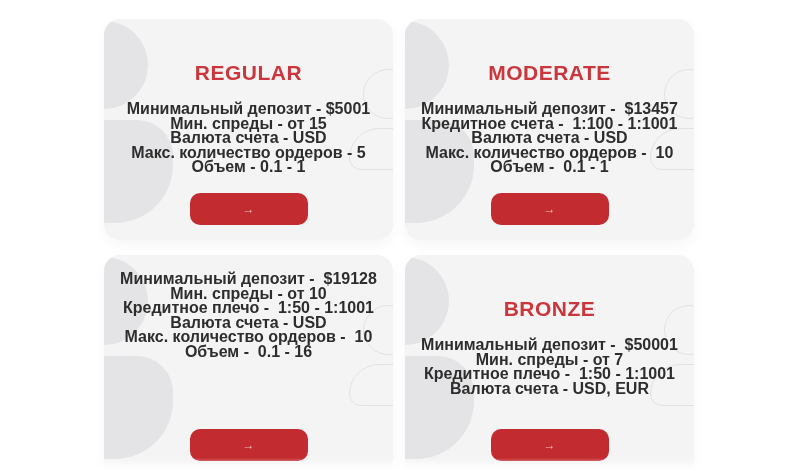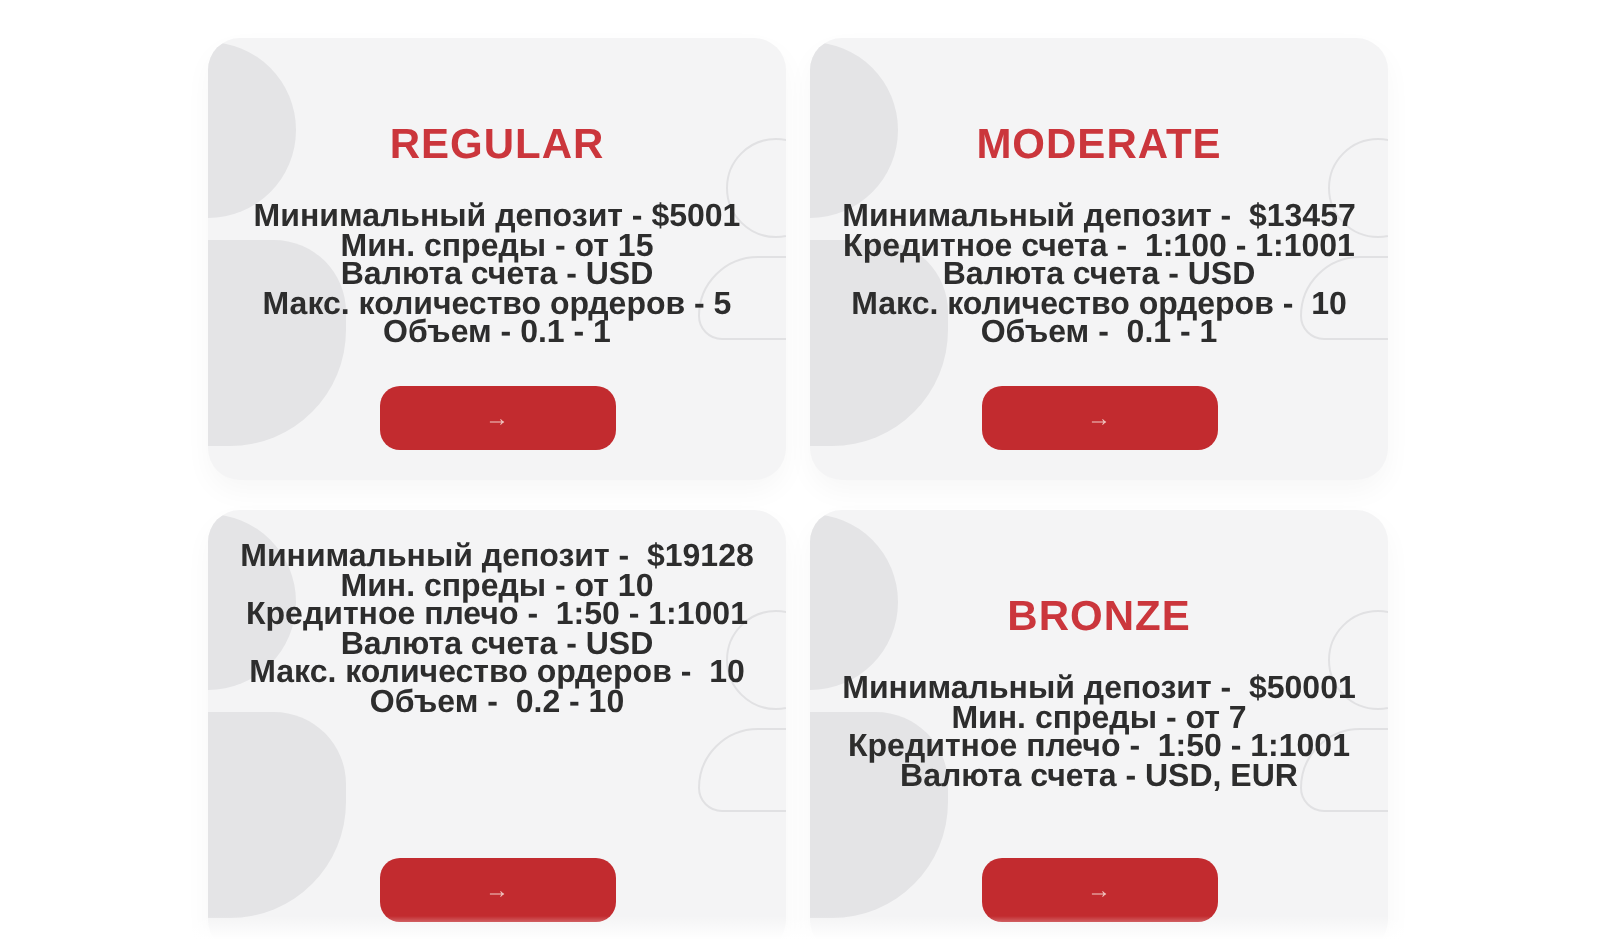--- a/index.html
+++ b/index.html
@@ -163,21 +163,21 @@
     <span class="shape head-fill"></span>
     <span class="shape body-fill"></span>
     <span class="shape head-outline"></span>
     <span class="shape body-outline"></span>
     <div class="info">
       <div class="line">Минимальный депозит -  $19128</div>
       <div class="line">Мин. спреды - от 10</div>
       <div class="line">Кредитное плечо -  1:50 - 1:1001</div>
       <div class="line">Валюта счета - USD</div>
       <div class="line">Макс. количество ордеров -  10</div>
-      <div class="line">Объем -  0.2 - 10</div>
+      <div class="line">Объем -  0.1 - 16</div>
     </div>
     <button class="cta">
       <span class="arrow">→</span>
     </button>
   </div>
 
   <div class="card">
     <span class="shape head-fill"></span>
     <span class="shape body-fill"></span>
     <span class="shape head-outline"></span>

